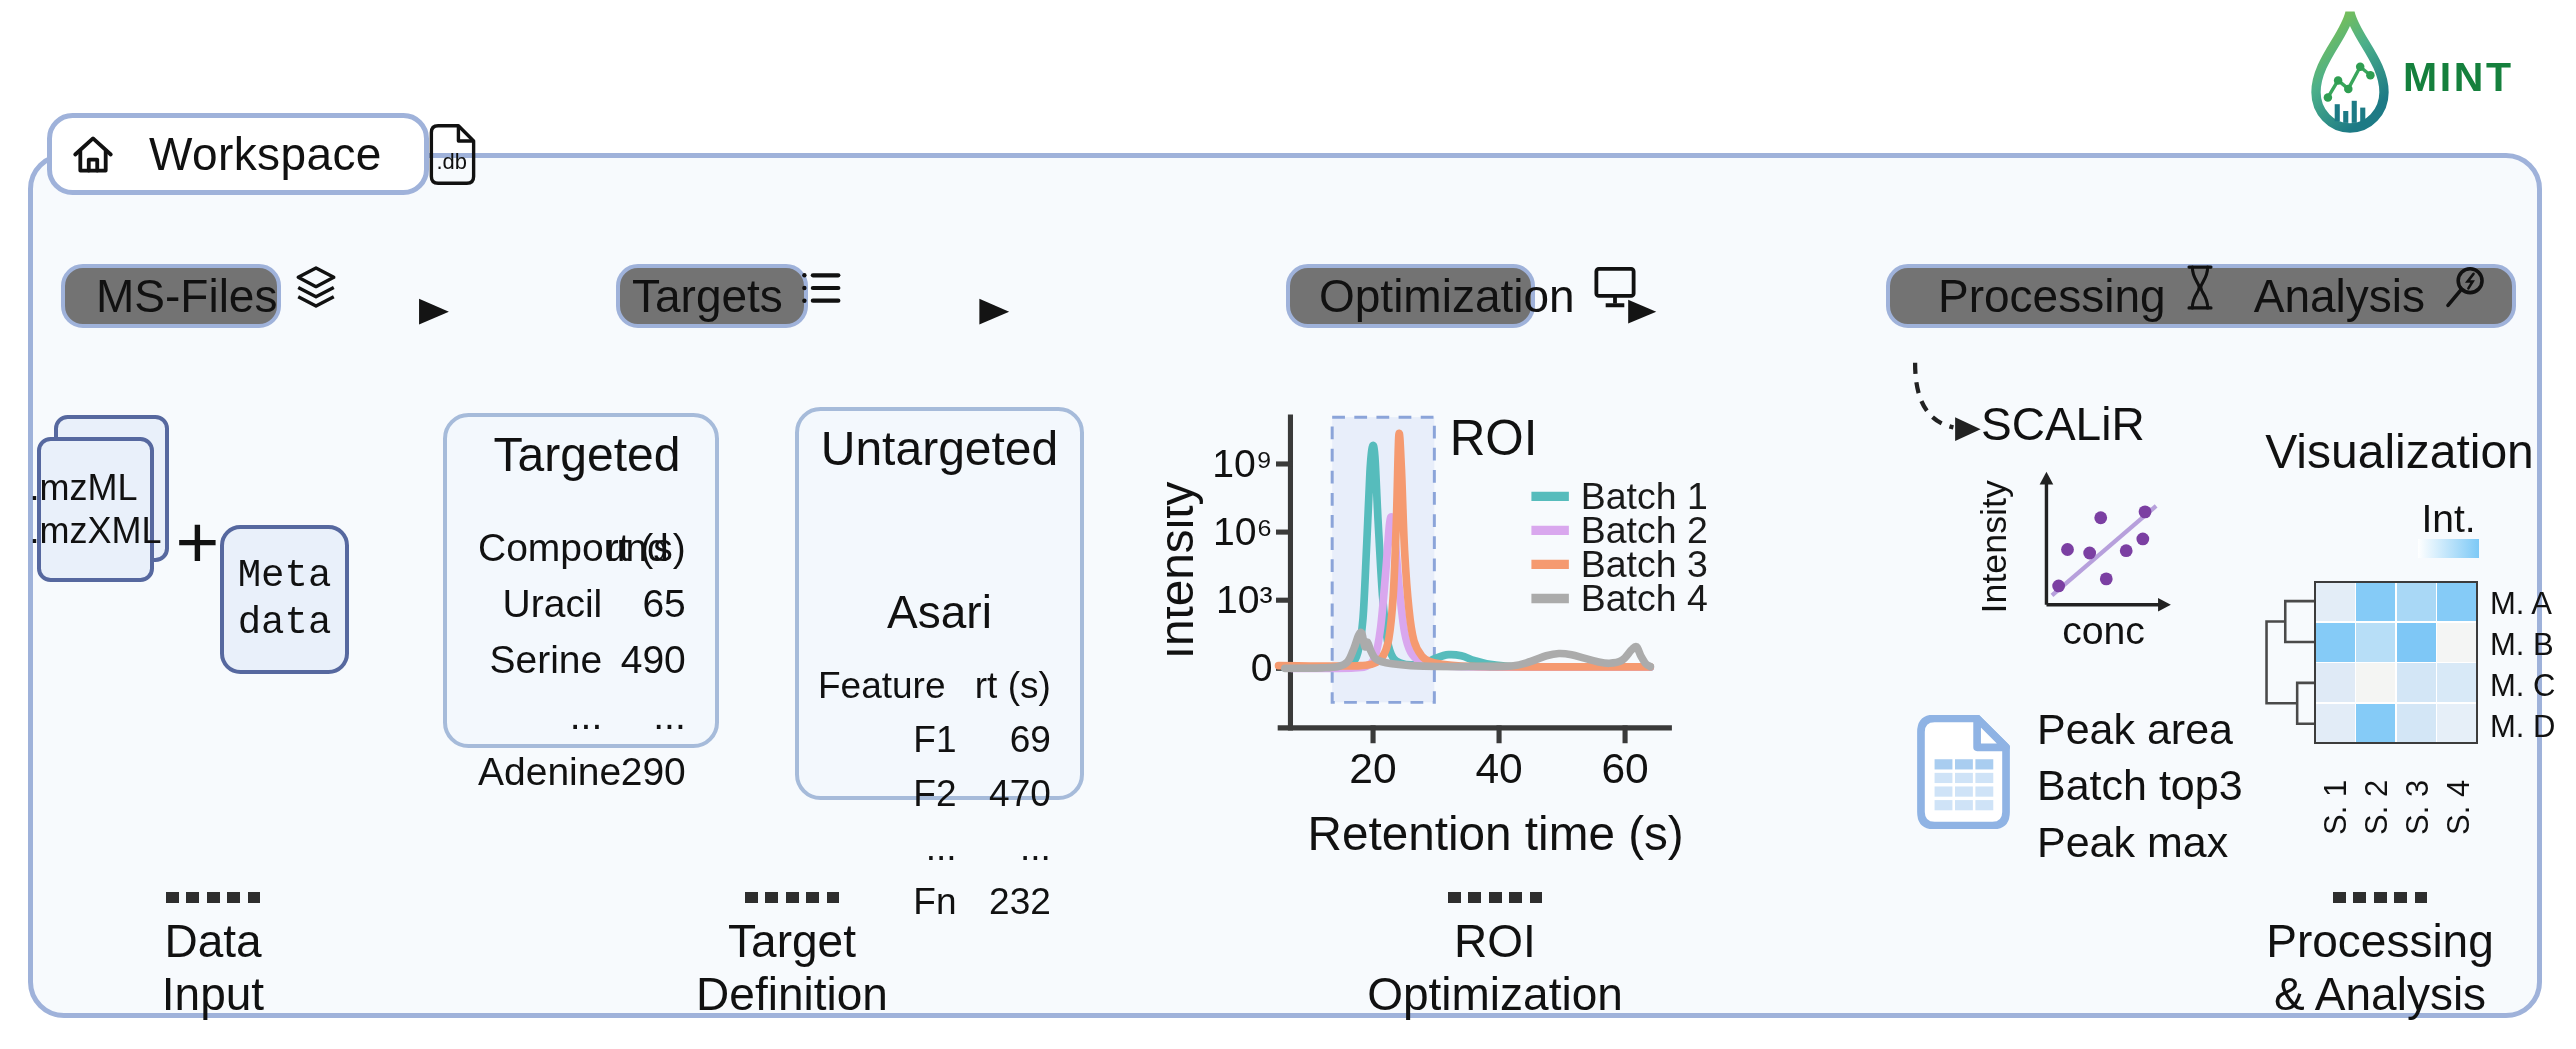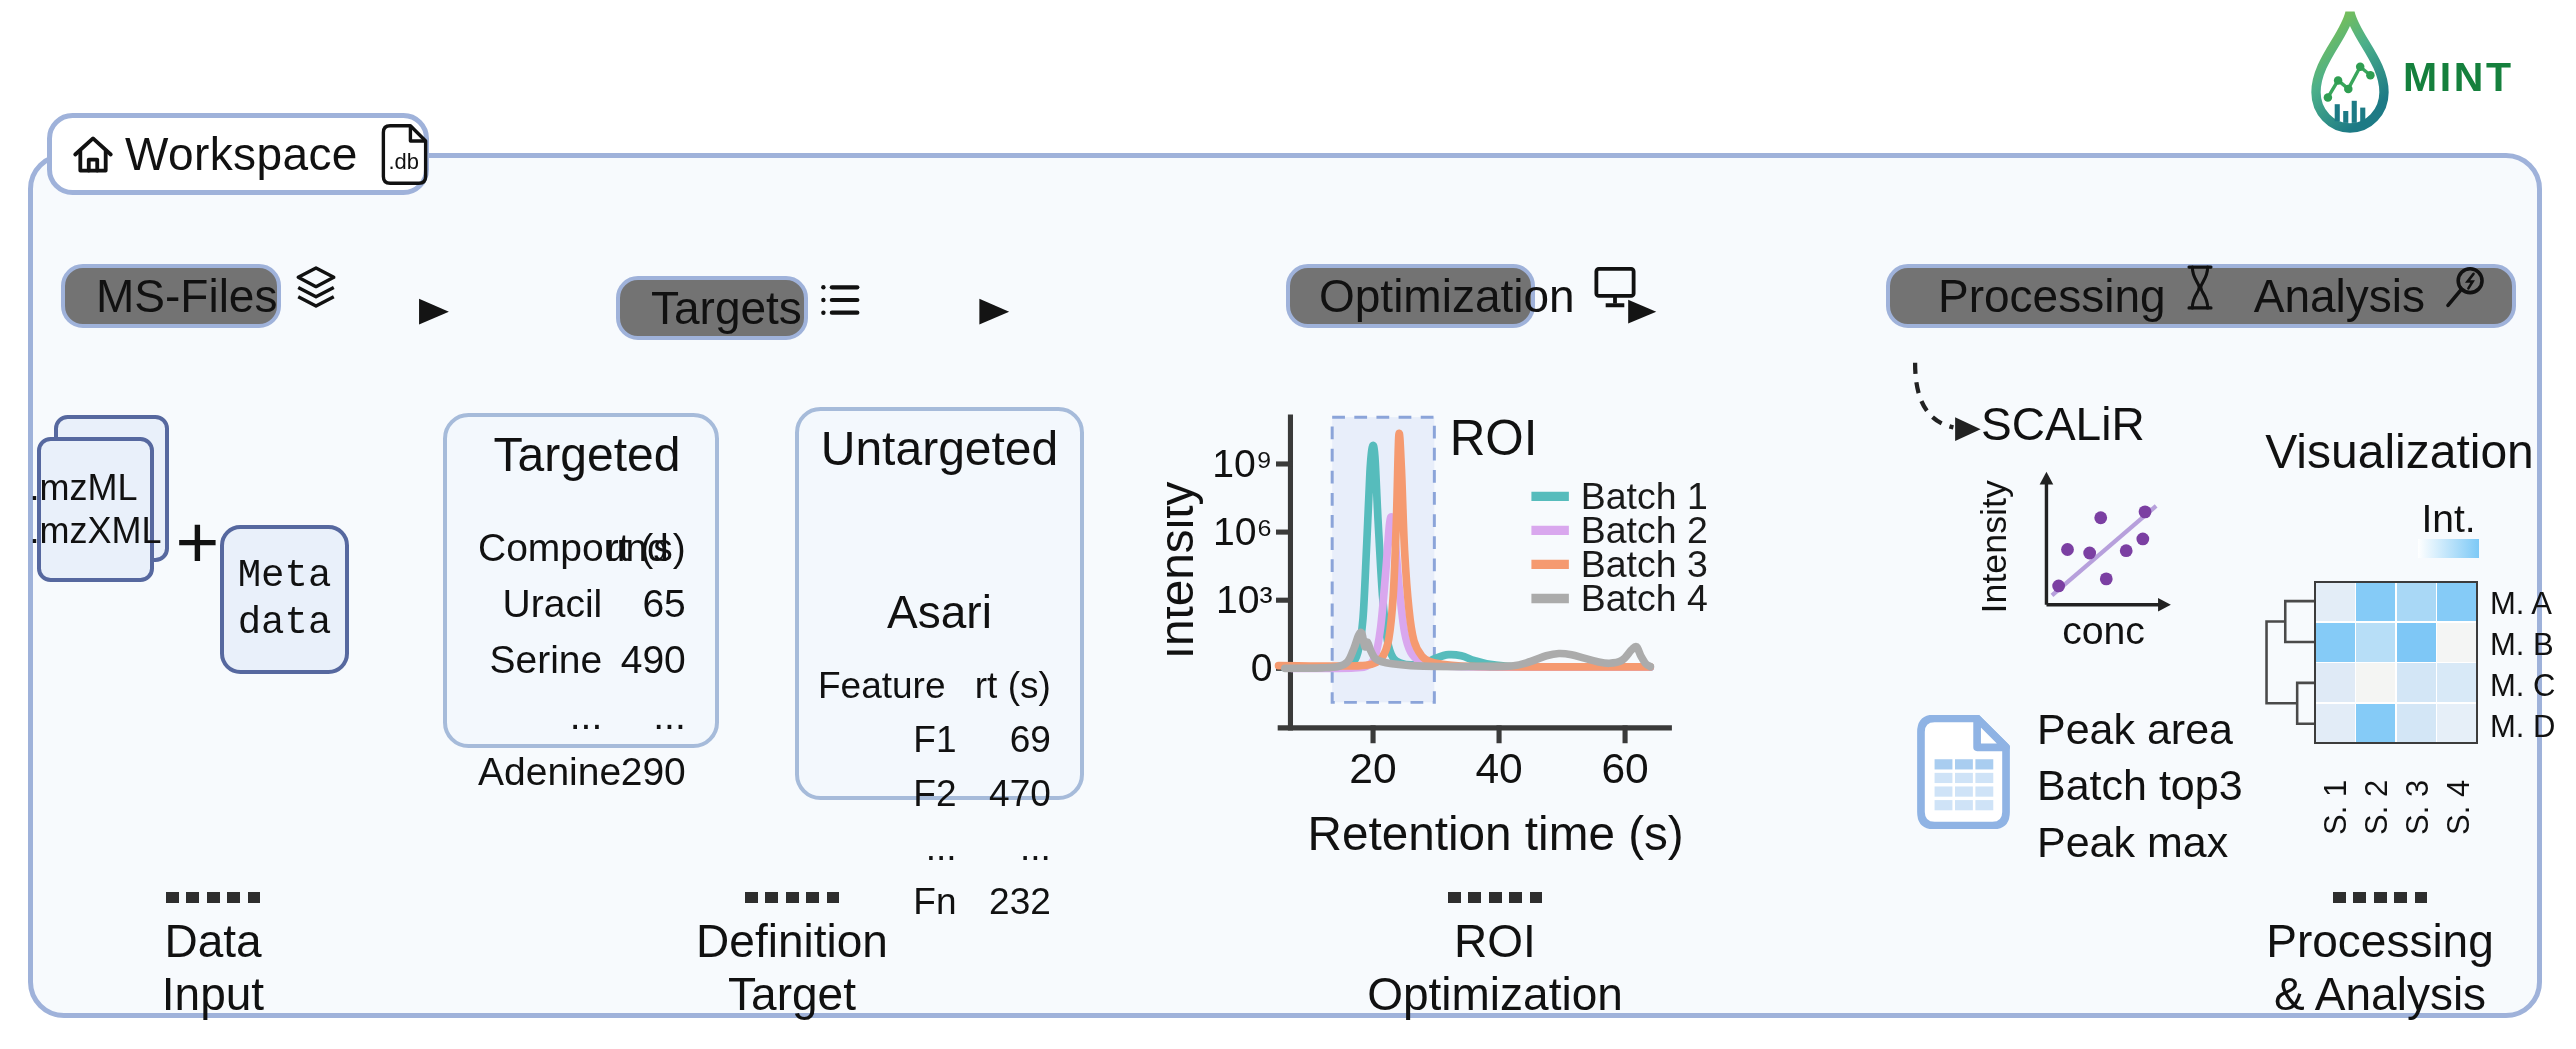--- a/index.html
+++ b/index.html
@@ -10,21 +10,21 @@
   .abs{position:absolute;}
   
   #outer-box{
     left:28px;top:153px;width:2514px;height:865px;
     border:5.1px solid #9fb2da;border-radius:36px;background:#f7fafd;box-sizing:border-box;
   }
   
   #workspace-tab{
     left:47px;top:113px;width:382px;height:82px;background:#ffffff;
     border:5.1px solid #9fb2da;border-radius:25.5px;box-sizing:border-box;
-    display:flex;align-items:center;gap:10px;padding:0 19px;z-index:5;
+    display:flex;align-items:center;gap:34px;padding:0 19px;z-index:5;
   }
   #workspace-tab .label{font-size:46px;letter-spacing:0.4px;}
   
   #mint-logo{left:2309px;top:6.8px;width:255px;height:141px;display:flex;align-items:center;gap:12px;z-index:6;}
   #mint-text{font-size:41px;font-weight:bold;color:#15803d;letter-spacing:2.6px;}
   
   .pill{
     background:#737373;border:4.3px solid #9fb2da;border-radius:22px;box-sizing:border-box;
     height:64px;top:264px;display:flex;align-items:center;font-size:46px;z-index:2;
   }
@@ -116,21 +116,21 @@
   <span class="txt">MS-Files</span>
   <span class="icn">
     <svg width="44" height="46" viewBox="0 0 52 54" fill="none" stroke="#111" stroke-width="4" stroke-linejoin="round">
       <path d="M26 4 L47 15 L26 26 L5 15 Z"></path>
         <path d="M5 27 L26 38 L47 27"></path>
         <path d="M5 38 L26 49 L47 38"></path>
     </svg>
   </span>
 </div>
 
-<div class="pill abs" style="left:616px;width:192px;padding-left:31px;margin-top:12px;">
+<div class="pill abs" style="left:616px;width:192px;padding-left:12px;">
   <span class="txt">Targets</span>
   <span class="icn">
     <svg width="41" height="39" viewBox="0 0 48 46" fill="none" stroke="#111" stroke-width="5" stroke-linecap="round">
       <circle cx="5" cy="8" r="2.6" fill="#111" stroke="none"></circle>
         <line x1="15" y1="8" x2="45" y2="8"></line>
       <circle cx="5" cy="23" r="2.6" fill="#111" stroke="none"></circle>
         <line x1="15" y1="23" x2="45" y2="23"></line>
       <circle cx="5" cy="38" r="2.6" fill="#111" stroke="none"></circle>
         <line x1="15" y1="38" x2="45" y2="38"></line>
     </svg>
@@ -407,22 +407,22 @@
     <div class="abs hm-collab" style="left: 2443px;">S. 4</div>
   </div>
 
 <div class="caption abs" style="left:34px;top:892px;">
   <div class="dash-row"></div>
   <div class="cap-line">Data</div>
   <div class="cap-line">Input</div>
 </div>
 <div class="caption abs" style="left:613px;top:892px;">
   <div class="dash-row"></div>
+  <div class="cap-line">Target</div>
   <div class="cap-line">Definition</div>
-  <div class="cap-line">Target</div>
 </div>
 <div class="caption abs" style="left:1316px;top:892px;">
   <div class="dash-row"></div>
   <div class="cap-line">ROI</div>
   <div class="cap-line">Optimization</div>
 </div>
 <div class="caption abs" style="left:2201px;top:892px;">
   <div class="dash-row"></div>
   <div class="cap-line">Processing</div>
   <div class="cap-line">&amp; Analysis</div>

